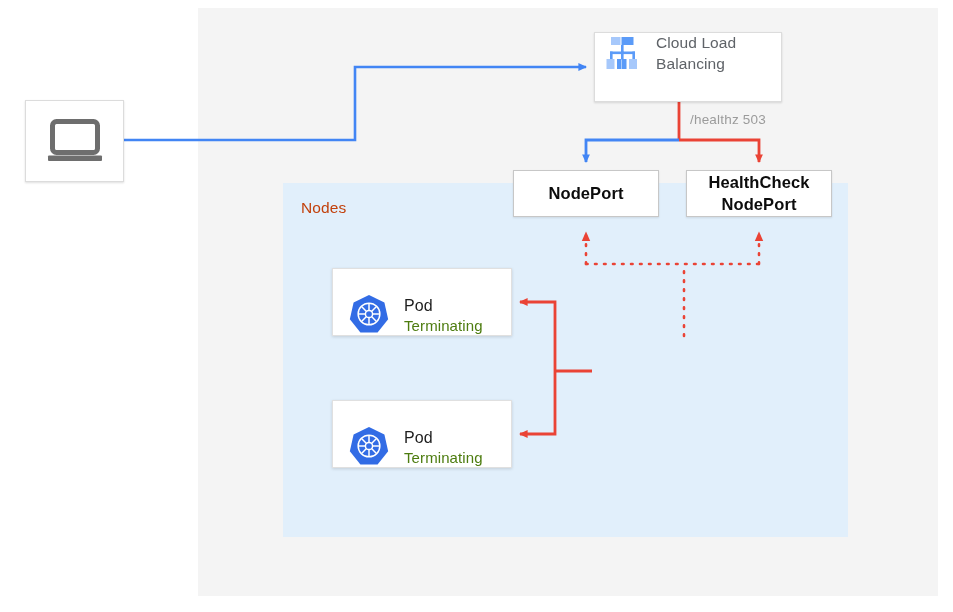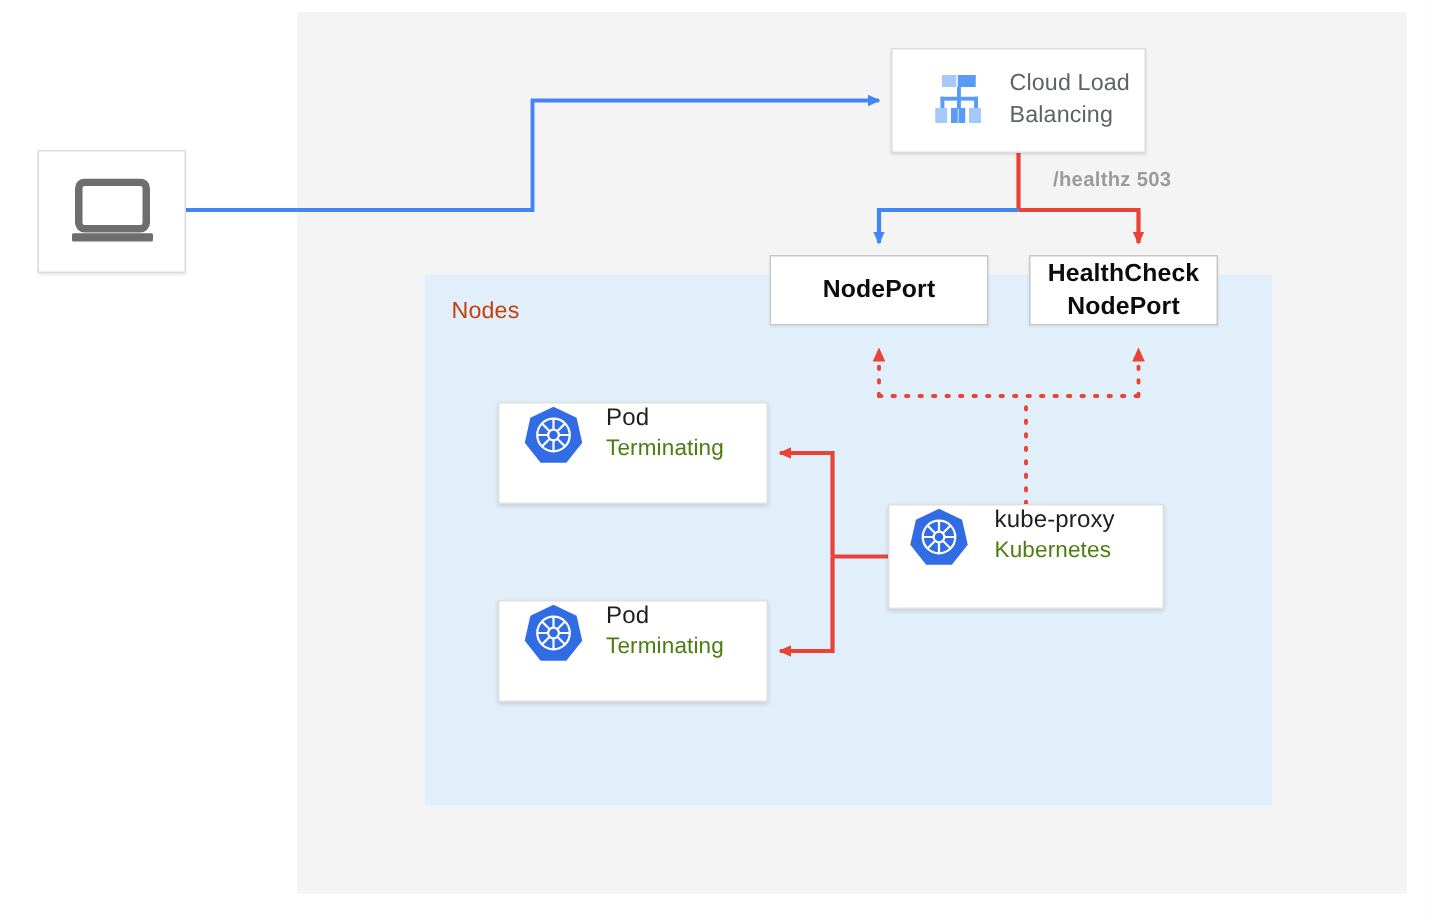--- a/index.html
+++ b/index.html
@@ -69,42 +69,42 @@
     left: 25px; top: 100px; width: 99px; height: 82px;
   }
   .laptop-icon {
     position: absolute;
     left: 50%; top: 50%;
     transform: translate(-50%,-50%);
     width: 58px; height: 44px;
   }
   
   #clb-box {
-    left: 594px; top: 32px; width: 170px; height: 70px;
-    display: flex; align-items: center; padding-left: 24px;
+    left: 594px; top: 32px; width: 188px; height: 70px;
+    display: flex; padding-left: 7px;
   }
   .clb-icon { width: 42px; height: 42px; flex: 0 0 42px; }
   .clb-label {
     margin-left: 12px;
     font-size: 15.5px;
     color: #5f6368;
     line-height: 1.33;
     letter-spacing: .1px;
   }
   
   #nodeport-box { left: 513px; top: 170px; width: 146px; height: 47px; }
-  #healthcheck-box { left: 686px; top: 170px; width: 126px; height: 47px; }
+  #healthcheck-box { left: 686px; top: 170px; width: 146px; height: 47px; }
   
   .entity-card {
     position: absolute;
     background: #ffffff;
     border: 1px solid #e0e0e0;
     box-sizing: border-box;
     display: flex;
-    align-items: flex-start;
+    align-items: flex-end;
     box-shadow: 0 1px 3px rgba(0,0,0,.14);
   }
   #pod-box-1 { left: 332px; top: 268px; width: 180px; height: 68px; }
   #pod-box-2 { left: 332px; top: 400px; width: 180px; height: 68px; }
   #kubeproxy-box { left: 592px; top: 336px; width: 184px; height: 70px; }
   .k8s-icon { width: 42px; height: 42px; flex: 0 0 42px; margin-left: 15px; }
   #kubeproxy-box .k8s-icon { margin-left: 12px; }
   .entity-text { margin-left: 14px; }
   .entity-title {
     font-size: 16px;
@@ -117,24 +117,23 @@
     color: #4d7c0f;
     line-height: 1.3;
     letter-spacing: .1px;
   }
   #kubeproxy-box .entity-text { margin-left: 16px; }
   .healthz-label {
     position: absolute;
     left: 690px;
     top: 112px;
     font-size: 13.5px;
-    font-weight: bold;
+    font-weight: normal;
     color: #9b9b9b;
     letter-spacing: .2px;
-    margin-left: 12px;
   }
   svg.wires {
     position: absolute;
     left: 0; top: 0;
     width: 953px; height: 612px;
     pointer-events: none;
   }
 </style>
 </head>
 <body>
@@ -259,35 +258,14 @@
         <line x1="32.8" y1="15.2" x2="26.9" y2="21.1"></line>
         <line x1="21.1" y1="26.9" x2="15.2" y2="32.8"></line>
       </g>
     </svg>
     <div class="entity-text">
       <div class="entity-title">Pod</div>
       <div class="entity-sub">Terminating</div>
     </div>
   </div>
 
-  <div class="entity-card" id="kubeproxy-box">
-    <svg class="k8s-icon" viewBox="0 0 48 48">
-      <path d="M24 2.4 L41.6 10.9 L45.9 29.9 L33.8 45.1 L14.2 45.1 L2.1 29.9 L6.4 10.9 Z" fill="#326ce5"></path>
-      <g fill="none" stroke="#ffffff" stroke-width="1.7">
-        <circle cx="24" cy="24" r="12.4"></circle>
-        <circle cx="24" cy="24" r="4.1"></circle>
-        <line x1="24" y1="11.6" x2="24" y2="19.9"></line>
-        <line x1="24" y1="28.1" x2="24" y2="36.4"></line>
-        <line x1="11.6" y1="24" x2="19.9" y2="24"></line>
-        <line x1="28.1" y1="24" x2="36.4" y2="24"></line>
-        <line x1="15.2" y1="15.2" x2="21.1" y2="21.1"></line>
-        <line x1="26.9" y1="26.9" x2="32.8" y2="32.8"></line>
-        <line x1="32.8" y1="15.2" x2="26.9" y2="21.1"></line>
-        <line x1="21.1" y1="26.9" x2="15.2" y2="32.8"></line>
-      </g>
-    </svg>
-    <div class="entity-text">
-      <div class="entity-title">kube-proxy</div>
-      <div class="entity-sub">Kubernetes</div>
-    </div>
-  </div>
 
 </div>
 
 </body></html>

